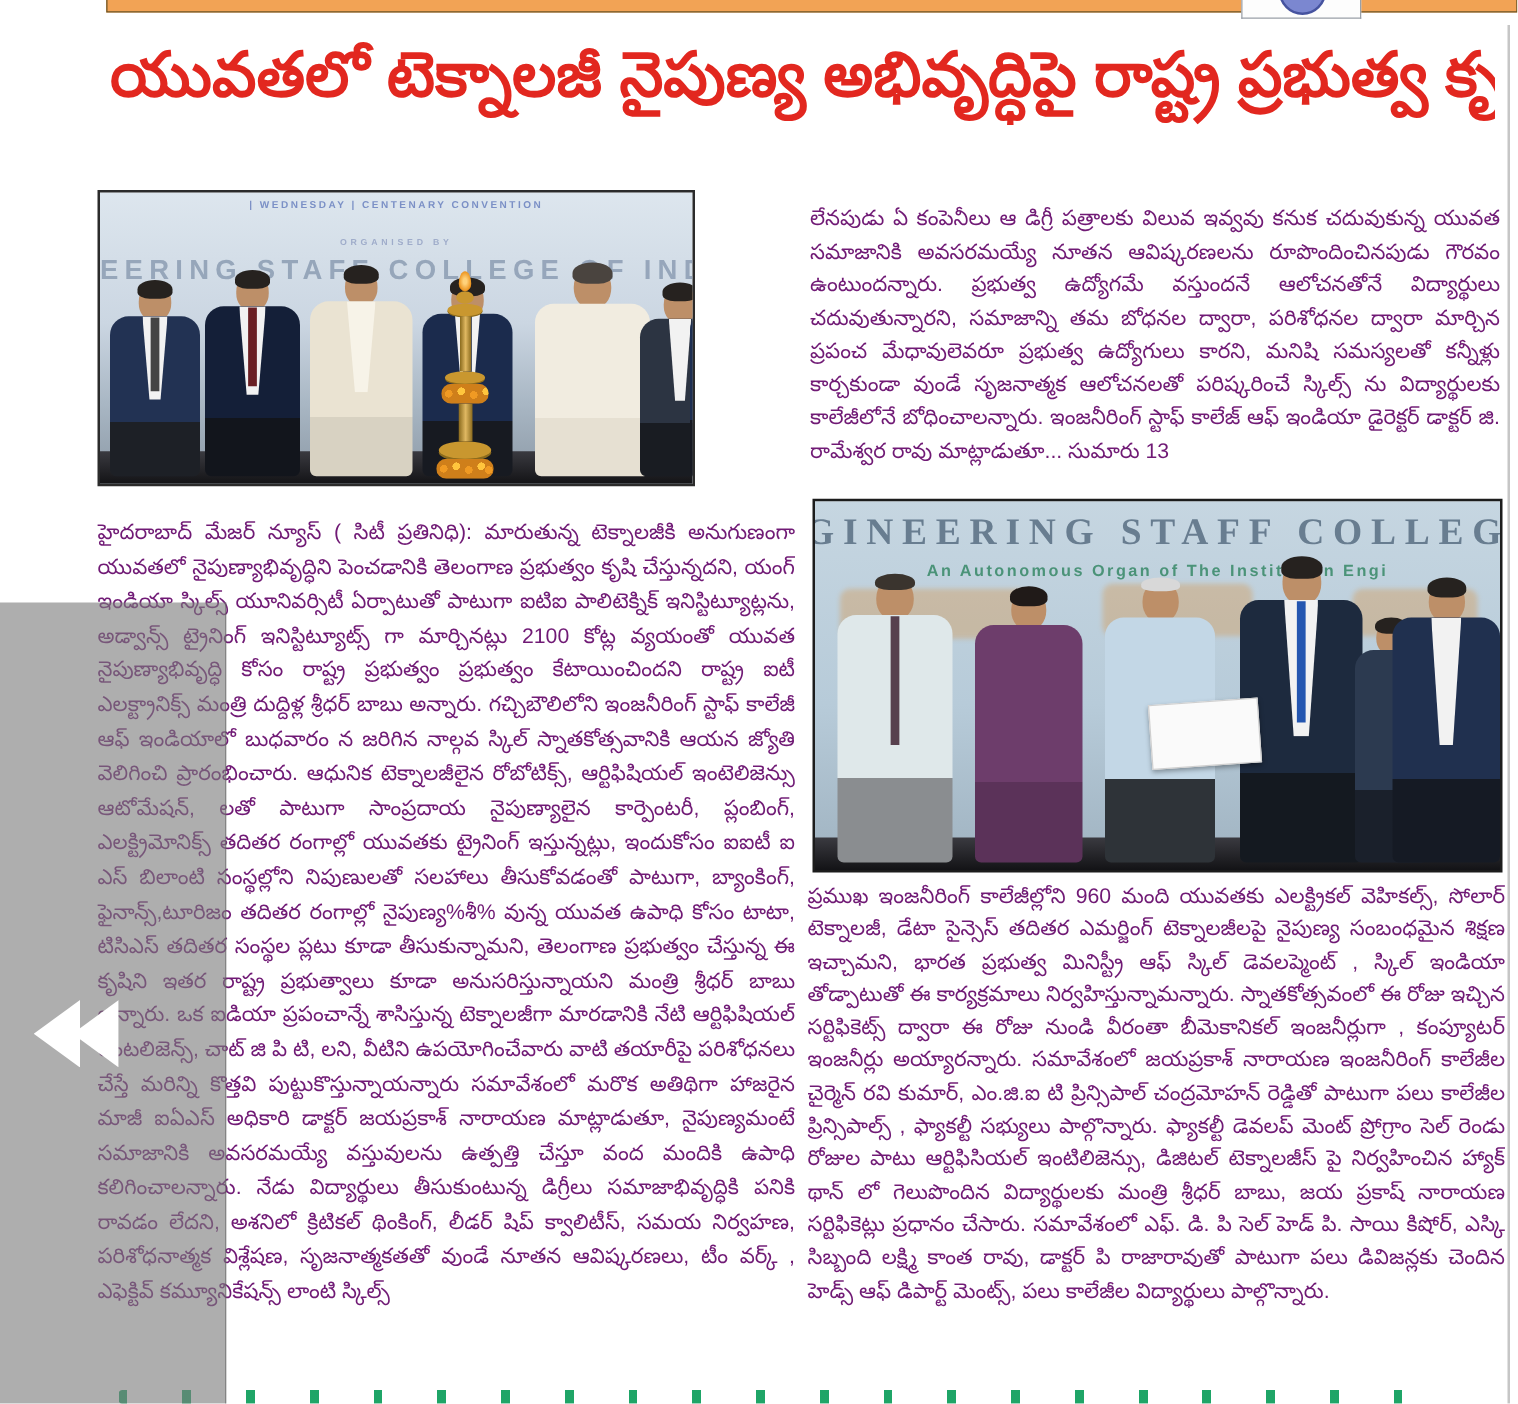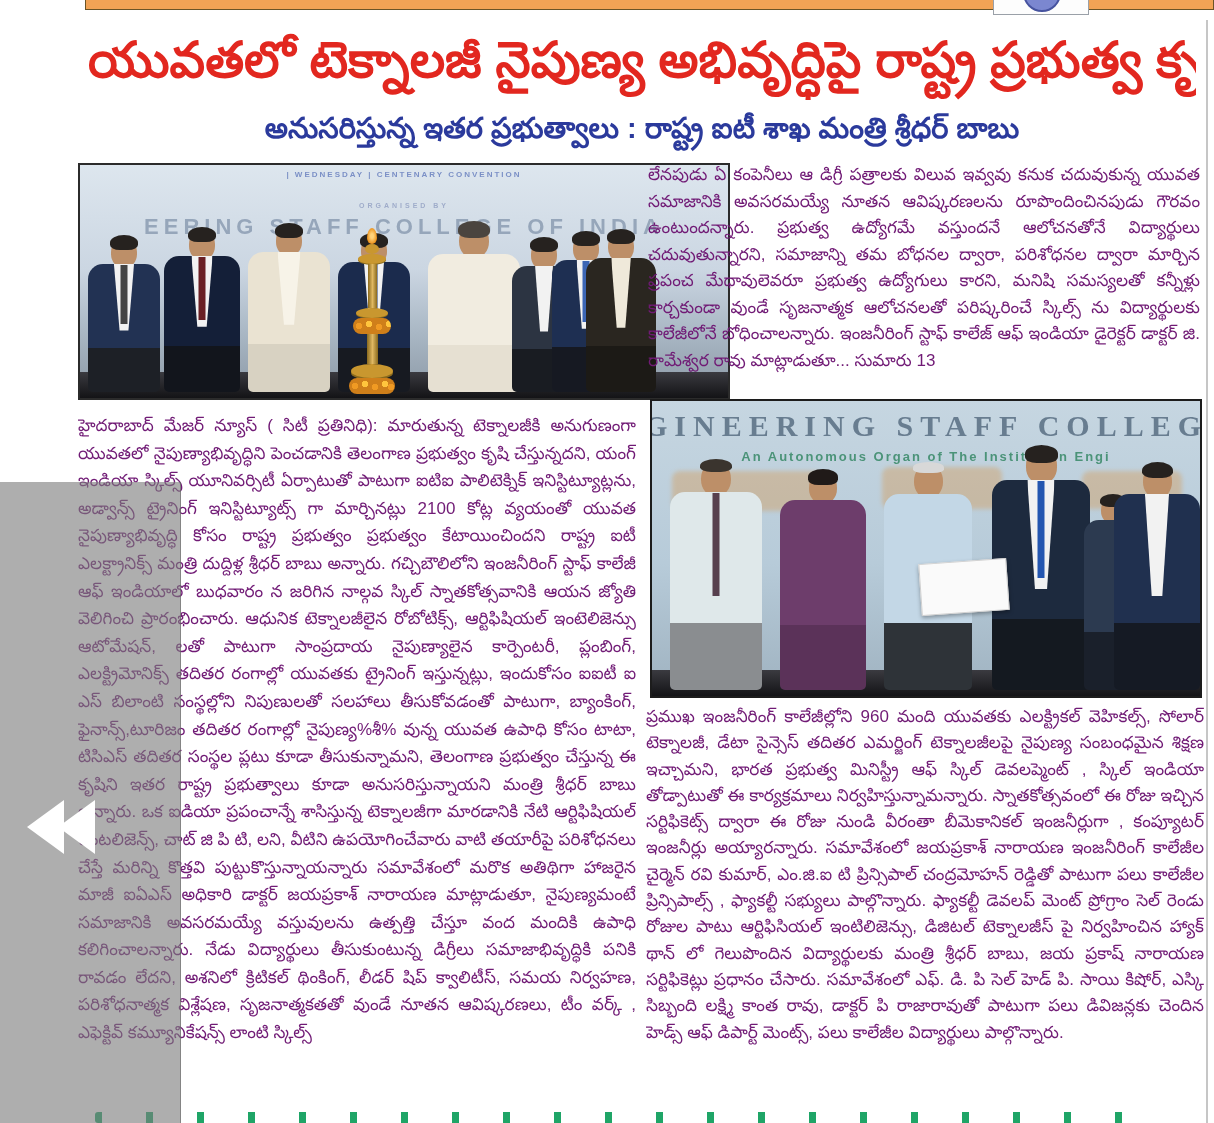--- a/index.html
+++ b/index.html
@@ -27,21 +27,21 @@
   .telugu{color:#701a75;text-align:justify;word-break:break-word;overflow:hidden;}
   .col-right-top{position:absolute;left:648px;top:162px;width:552px;height:216px;
             font-size:17px;line-height:26.5px;}
   .col-left{position:absolute;left:78px;top:412px;width:558px;height:693px;
             font-size:17px;line-height:27.6px;}
   .col-right-bottom{position:absolute;left:646px;top:704px;width:558px;height:396px;
             font-size:17px;line-height:26.3px;}
 
   
   .photo{position:absolute;overflow:hidden;box-sizing:border-box;}
-  .photo-left{left:78px;top:163px;width:652px;height:237px;border:2px solid #2b2b2b;
+  .photo-left{left:78px;top:152px;width:478px;height:237px;border:2px solid #2b2b2b;
       background:linear-gradient(180deg,#dde6ee 0%,#cbd6e2 45%,#a9b7c4 72%,#8b98a5 100%);}
   .photo-right{left:650px;top:399px;width:552px;height:299px;border:2px solid #1c1c1c;
       background:linear-gradient(180deg,#c6d6e1 0%,#b7cbd9 55%,#9fb2c0 100%);}
   .stage{position:absolute;left:0;right:0;bottom:0;height:26px;background:linear-gradient(180deg,#3a3a40,#131316);}
   .banner-tiny{position:absolute;left:0;right:0;top:5px;text-align:center;font-size:8px;
       letter-spacing:2px;color:#7b90c6;font-weight:bold;white-space:nowrap;overflow:hidden;}
   .banner-sub{position:absolute;left:0;right:0;top:18px;text-align:center;font-size:10px;
       letter-spacing:2.5px;color:#7b90c6;font-weight:bold;white-space:nowrap;overflow:hidden;}
   .banner-org{position:absolute;left:0;right:0;top:37px;text-align:center;font-size:7px;
       letter-spacing:3px;color:#9facca;font-weight:bold;}
@@ -108,21 +108,20 @@
 
 <div class="page">
 
   <div class="top-bar"></div>
   <div class="float-btn">
     <div class="circle"></div>
   </div>
   <div class="v-rule"></div>
 
   <div class="headline">యువతలో టెక్నాలజీ నైపుణ్య అభివృద్ధిపై రాష్ట్ర ప్రభుత్వ కృషి</div>
-  <div class="subheadline">అనుసరిస్తున్న ఇతర ప్రభుత్వాలు : రాష్ట్ర ఐటీ శాఖ మంత్రి శ్రీధర్ బాబు</div>
 
   <div class="photo photo-left">
     <div class="banner-tiny">| WEDNESDAY | CENTENARY CONVENTION</div>
     <div class="banner-org">ORGANISED BY</div>
     <div class="banner-big">EERING STAFF COLLEGE OF INDIA</div>
     <div class="stage"></div>
 
     <div class="fig" style="left:8px;width:72px;--bh:128px;--suit:#223253;--pants:#1d2026;">
       <div class="head">
           <div class="hair"></div>

